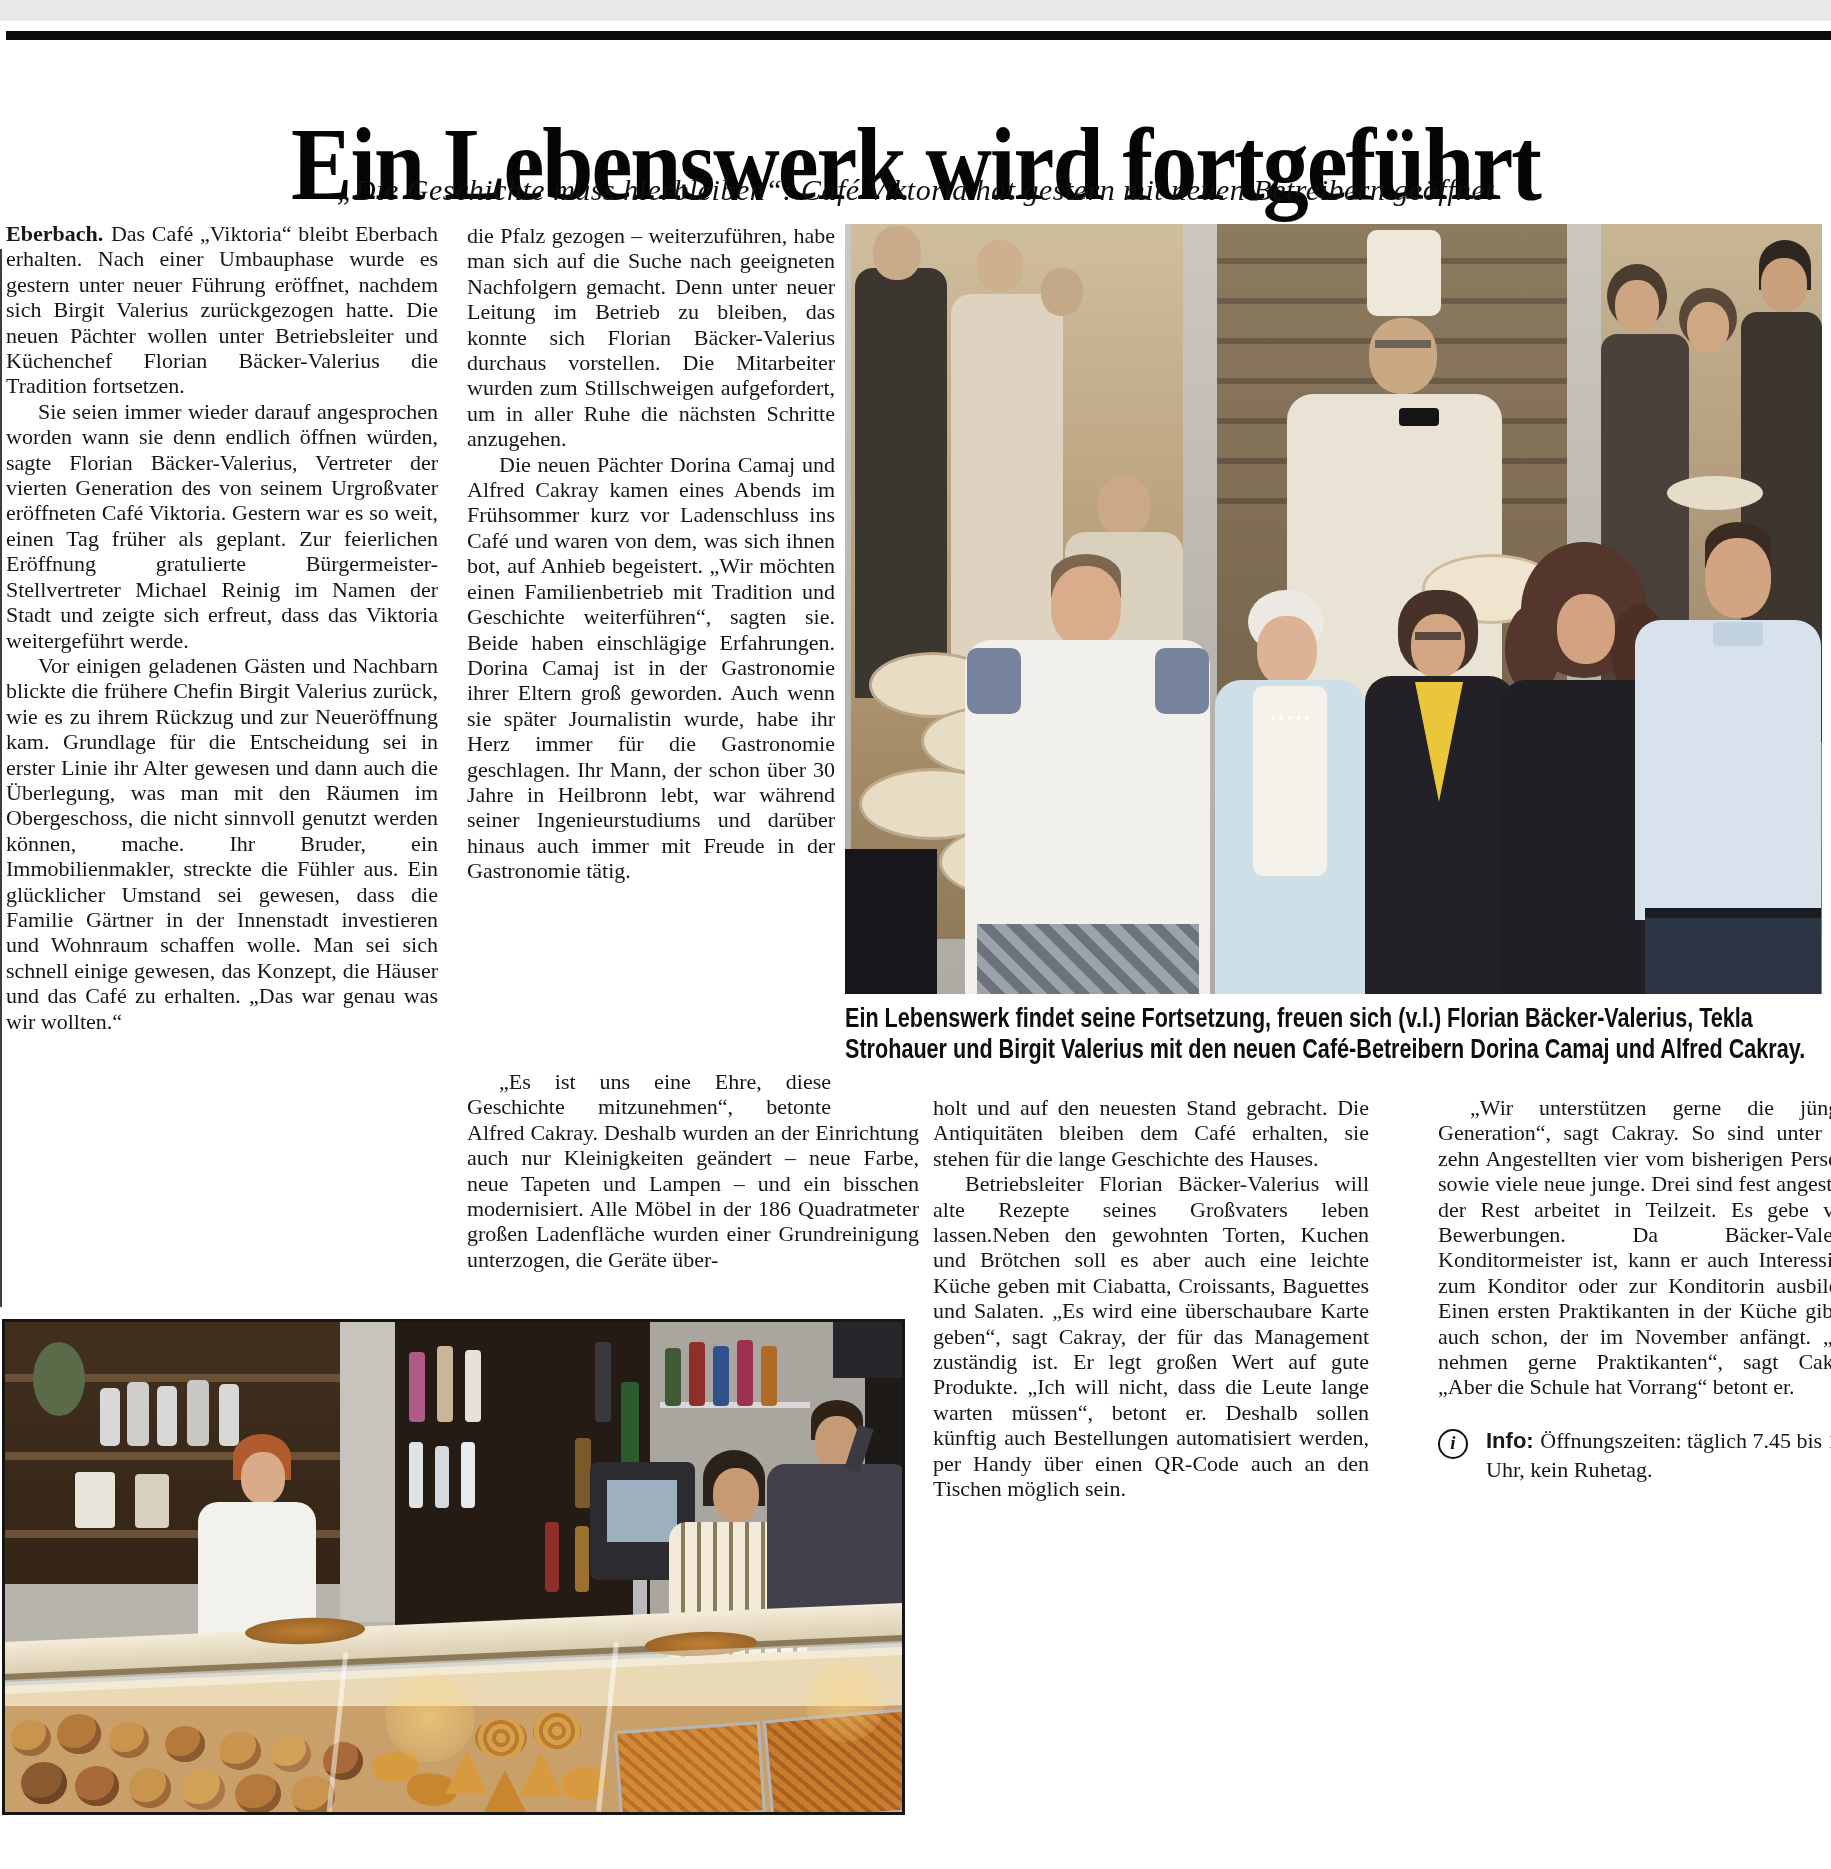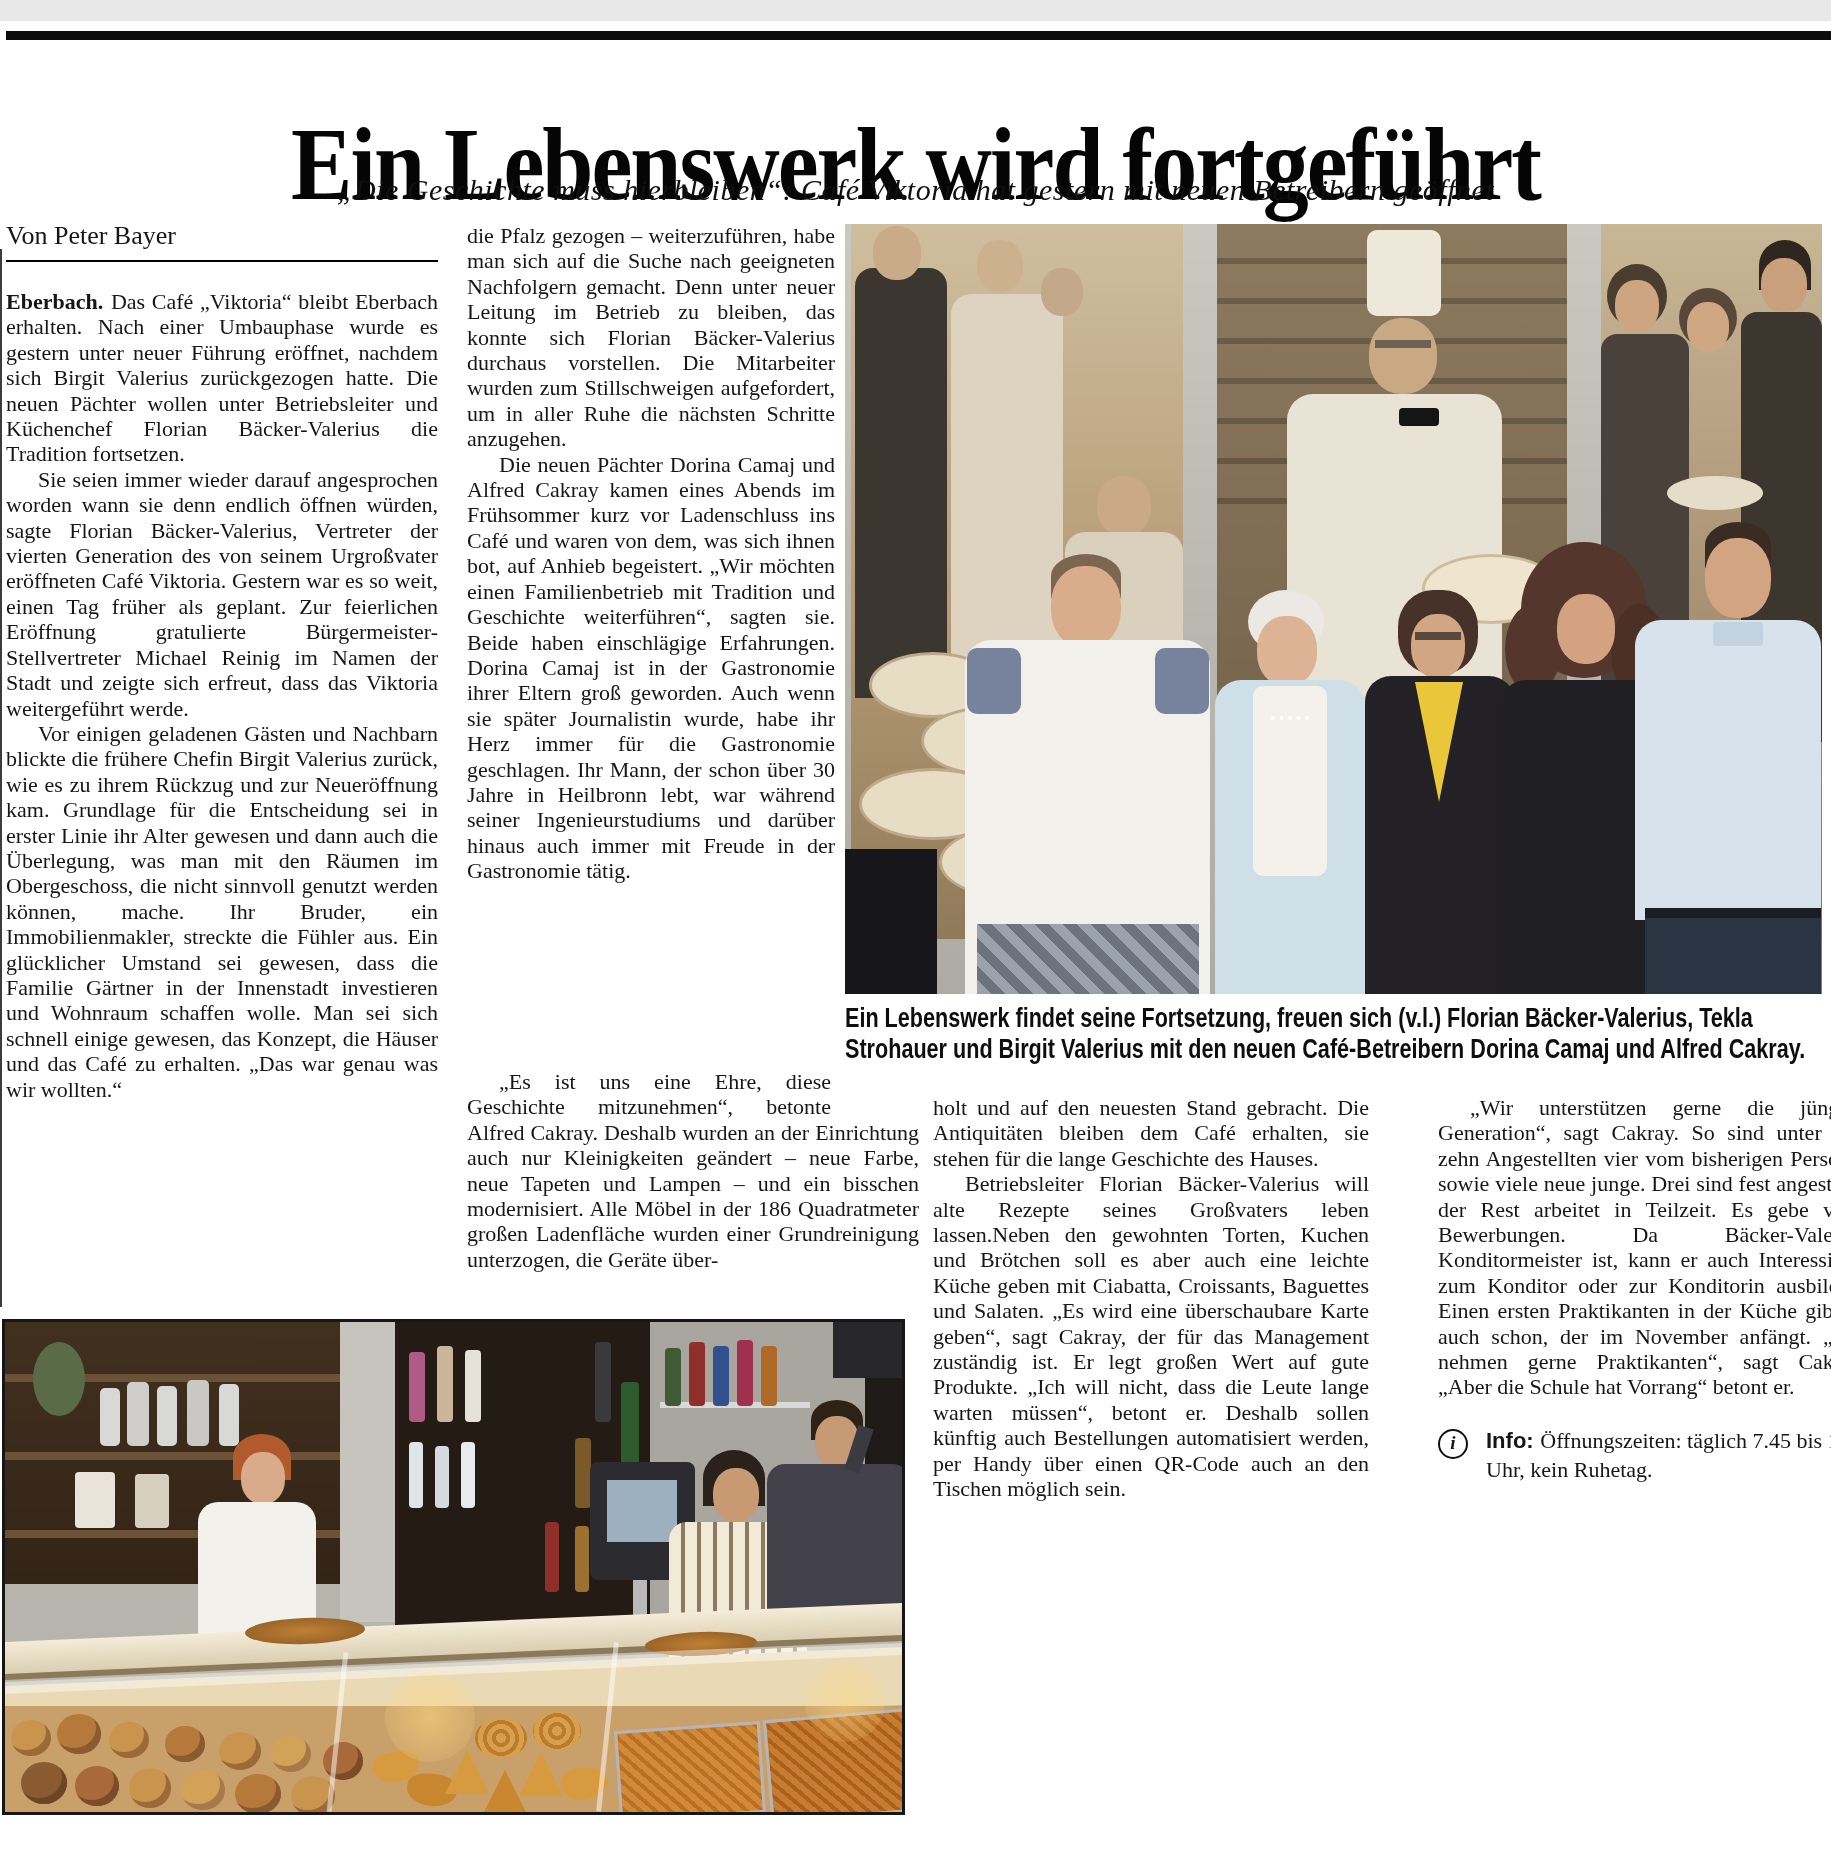--- a/index.html
+++ b/index.html
@@ -53,21 +53,20 @@
 <div class="page">
 
   <div class="topbar"></div>
 
   <h1 class="headline">Ein Lebenswerk wird fortgeführt</h1>
   <div class="subheadline">„Die Geschichte muss hierbleiben“: Café Viktoria hat gestern mit neuen Betreibern geöffnet</div>
 
   <div class="leftrule"></div>
 
   <div class="col" style="left:6px;top:200px;width:432px;height:1094px;">
-    <div class="byline">Von Peter Bayer</div>
     <p><span class="lead">Eberbach.</span><span>Das Café „Viktoria“ bleibt Eberbach erhalten. Nach einer Umbauphase wurde es gestern unter neuer Führung eröffnet, nachdem sich Birgit Valerius zurückgezogen hatte. Die neuen Pächter wollen unter Betriebsleiter und Küchenchef Florian Bäcker-Valerius die Tradition fortsetzen.</span></p>
     <p class="ind">Sie seien immer wieder darauf angesprochen worden wann sie denn endlich öffnen würden, sagte Florian Bäcker-Valerius, Vertreter der vierten Generation des von seinem Urgroßvater eröffneten Café Viktoria. Gestern war es so weit, einen Tag früher als geplant. Zur feierlichen Eröffnung gratulierte Bürgermeister-Stellvertreter Michael Reinig im Namen der Stadt und zeigte sich erfreut, dass das Viktoria weitergeführt werde.</p>
     <p class="ind">Vor einigen geladenen Gästen und Nachbarn blickte die frühere Chefin Birgit Valerius zurück, wie es zu ihrem Rückzug und zur Neueröffnung kam. Grundlage für die Entscheidung sei in erster Linie ihr Alter gewesen und dann auch die Überlegung, was man mit den Räumen im Obergeschoss, die nicht sinnvoll genutzt werden können, mache. Ihr Bruder, ein Immobilienmakler, streckte die Fühler aus. Ein glücklicher Umstand sei gewesen, dass die Familie Gärtner in der Innenstadt investieren und Wohnraum schaffen wolle. Man sei sich schnell einige gewesen, das Konzept, die Häuser und das Café zu erhalten. „Das war genau was wir wollten.“</p>
   </div>
 
   <div class="col" style="left:467px;top:202px;width:368px;height:846px;">
     <p>die Pfalz gezogen – weiterzuführen, habe man sich auf die Suche nach geeigneten Nachfolgern gemacht. Denn unter neuer Leitung im Betrieb zu bleiben, das konnte sich Florian Bäcker-Valerius durchaus vorstellen. Die Mitarbeiter wurden zum Stillschweigen aufgefordert, um in aller Ruhe die nächsten Schritte anzugehen.</p>
     <p class="ind">Die neuen Pächter Dorina Camaj und Alfred Cakray kamen eines Abends im Frühsommer kurz vor Ladenschluss ins Café und waren von dem, was sich ihnen bot, auf Anhieb begeistert. „Wir möchten einen Familienbetrieb mit Tradition und Geschichte weiterführen“, sagten sie. Beide haben einschlägige Erfahrungen. Dorina Camaj ist in der Gastronomie ihrer Eltern groß geworden. Auch wenn sie später Journalistin wurde, habe ihr Herz immer für die Gastronomie geschlagen. Ihr Mann, der schon über 30 Jahre in Heilbronn lebt, war während seiner Ingenieurstudiums und darüber hinaus auch immer mit Freude in der Gastronomie tätig.</p>
   </div>
 

